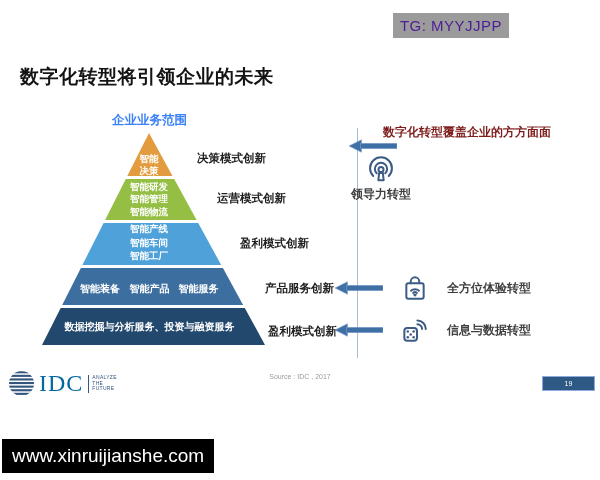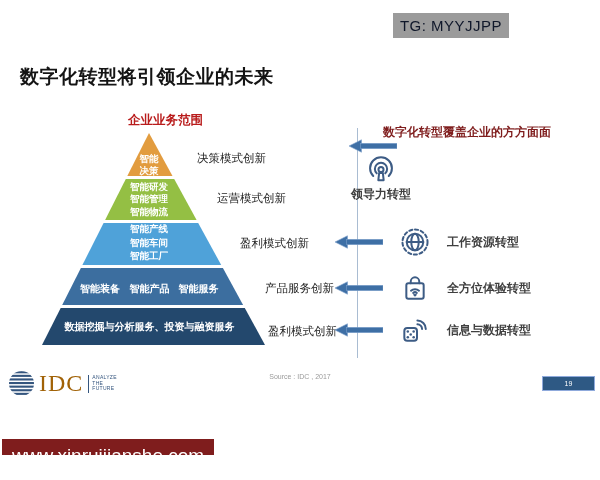--- a/index.html
+++ b/index.html
@@ -1,54 +1,54 @@
 <!DOCTYPE html>
 <html><head>
 <meta charset="utf-8">
 <style>
   html,body{margin:0;padding:0;}
   body{width:600px;height:480px;background:#ffffff;font-family:"Liberation Sans","DejaVu Sans",sans-serif;overflow:hidden;}
   .stage{position:relative;width:600px;height:480px;background:#ffffff;}
 
   .tg-badge{position:absolute;left:393px;top:13px;width:116px;height:25px;background:#9b9b9b;
-    color:#0f172a;font-size:15px;line-height:25px;text-align:center;letter-spacing:.5px;}
+    color:#4c1d95;font-size:15px;line-height:25px;text-align:center;letter-spacing:.5px;}
 
   .slide-title{position:absolute;left:20px;top:64px;font-size:19px;font-weight:bold;color:#141414;letter-spacing:.5px;}
 
-  .pyr-header{position:absolute;left:112px;top:112px;font-size:12.5px;font-weight:bold;color:#b91c1c;margin-left:16px;}
+  .pyr-header{position:absolute;left:112px;top:112px;font-size:12.5px;font-weight:bold;color:#3b82f6;}
   .pyr-svg{position:absolute;left:20px;top:125px;}
   .pyr-svg text{fill:#ffffff;font-weight:bold;font-family:"Liberation Sans","DejaVu Sans",sans-serif;}
   .ltxt{font-size:9.5px;}
   .ltxt2{font-size:10px;}
 
-  .pyr-label{position:absolute;font-size:11.5px;font-weight:normal;color:#1f1f1f;white-space:nowrap;}
+  .pyr-label{position:absolute;font-size:11.5px;font-weight:bold;color:#1f1f1f;white-space:nowrap;}
 
   .rp-header{position:absolute;left:383px;top:124px;font-size:12px;font-weight:bold;color:#7f1d1d;white-space:nowrap;}
   .v-line{position:absolute;left:357px;top:128px;width:1px;height:230px;background:#a9bcd2;}
 
   .t-row{position:absolute;left:335px;height:36px;display:flex;align-items:center;}
   .arrow{width:48px;height:16px;flex:0 0 auto;}
   .arrow .a-fill{fill:#3e6fa5;stroke:#7da1cc;stroke-width:.6;}
   .ic{width:32px;height:32px;flex:0 0 auto;margin-left:16px;}
   .ic *{stroke:#3d5c85;stroke-width:1.5;fill:none;stroke-linecap:round;stroke-linejoin:round;}
   .ic .fill{fill:#3d5c85;stroke:none;}
   .ic .node{fill:#ffffff;}
   .t-label{margin-left:16px;font-size:12px;font-weight:600;color:#3f3f3f;white-space:nowrap;}
 
   .idc-logo{position:absolute;left:8px;top:370px;display:flex;align-items:center;}
-  .idc-text{font-family:"Liberation Serif","DejaVu Serif",serif;font-size:24px;color:#a16207;margin-left:4px;letter-spacing:1px;}
+  .idc-text{font-family:"Liberation Serif","DejaVu Serif",serif;font-size:24px;color:#0369a1;margin-left:4px;letter-spacing:1px;}
   .idc-divider{width:1px;height:18px;background:#34557e;margin-left:5px;}
   .idc-tagline{display:flex;flex-direction:column;margin-left:3px;}
   .idc-tagline span{font-size:5px;line-height:5.5px;color:#34557e;letter-spacing:.3px;}
 
   .source-line{position:absolute;left:230px;top:373px;width:140px;text-align:center;font-size:7px;color:#9a9a9a;}
   .page-box{position:absolute;left:542px;top:376px;width:53px;height:15px;background:#2e5984;border:1px solid #8faadc;
     box-sizing:border-box;color:#fff;font-size:7px;line-height:13px;text-align:center;}
 
-  .wm-bar{position:absolute;left:2px;top:439px;width:212px;height:16px;background:#7f1d1d;}
+  .wm-bar{position:absolute;left:2px;top:439px;width:212px;height:34px;background:#000000;}
   .wm-bar span{display:block;padding-left:10px;font-size:19px;line-height:34px;color:#ffffff;}
 </style>
 </head>
 <body>
 
 <div class="stage">
 
   <div class="tg-badge">TG: MYYJJPP</div>
 
   <div class="slide-title">数字化转型将引领企业的未来</div>
@@ -97,33 +97,20 @@
     <svg class="ic" viewBox="0 0 24 24">
       <path d="M6.2,16.5 A8.2,8.2 0 1 1 17.8,16.5"></path>
       <path d="M8.8,14.5 A4.6,4.6 0 1 1 15.2,14.5"></path>
       <circle cx="12" cy="11.6" r="1.9"></circle>
       <path d="M10.6,14.3 L13.4,14.3 L14,19.6 L10,19.6 Z"></path>
     </svg>
     <span class="t-label">领导力转型</span>
   </div>
 
 
-  <div class="t-row" style="top:224px;">
-    <svg class="arrow" viewBox="0 0 50 16">
-      <polygon class="a-fill" points="0,8 13,1.5 13,14.5"></polygon>
-        <rect class="a-fill" x="12" y="5.2" width="38" height="5.6"></rect>
-    </svg>
-    <svg class="ic" viewBox="0 0 24 24">
-      <circle cx="12" cy="12" r="9.4" stroke-dasharray="2.4,2"></circle>
-      <circle cx="12" cy="12" r="6.2"></circle>
-      <ellipse cx="12" cy="12" rx="2.8" ry="6.2"></ellipse>
-      <line x1="5.8" y1="12" x2="18.2" y2="12"></line>
-    </svg>
-    <span class="t-label">工作资源转型</span>
-  </div>
 
   <div class="t-row" style="top:312px;">
     <svg class="arrow" viewBox="0 0 50 16">
       <polygon class="a-fill" points="0,8 13,1.5 13,14.5"></polygon>
         <rect class="a-fill" x="12" y="5.2" width="38" height="5.6"></rect>
     </svg>
     <svg class="ic" viewBox="0 0 24 24">
       <rect x="4" y="10.5" width="9.5" height="9.5" rx="2.2"></rect>
       <circle class="fill" cx="6.6" cy="13.1" r="0.95"></circle>
       <circle class="fill" cx="11" cy="13.1" r="0.95"></circle>

